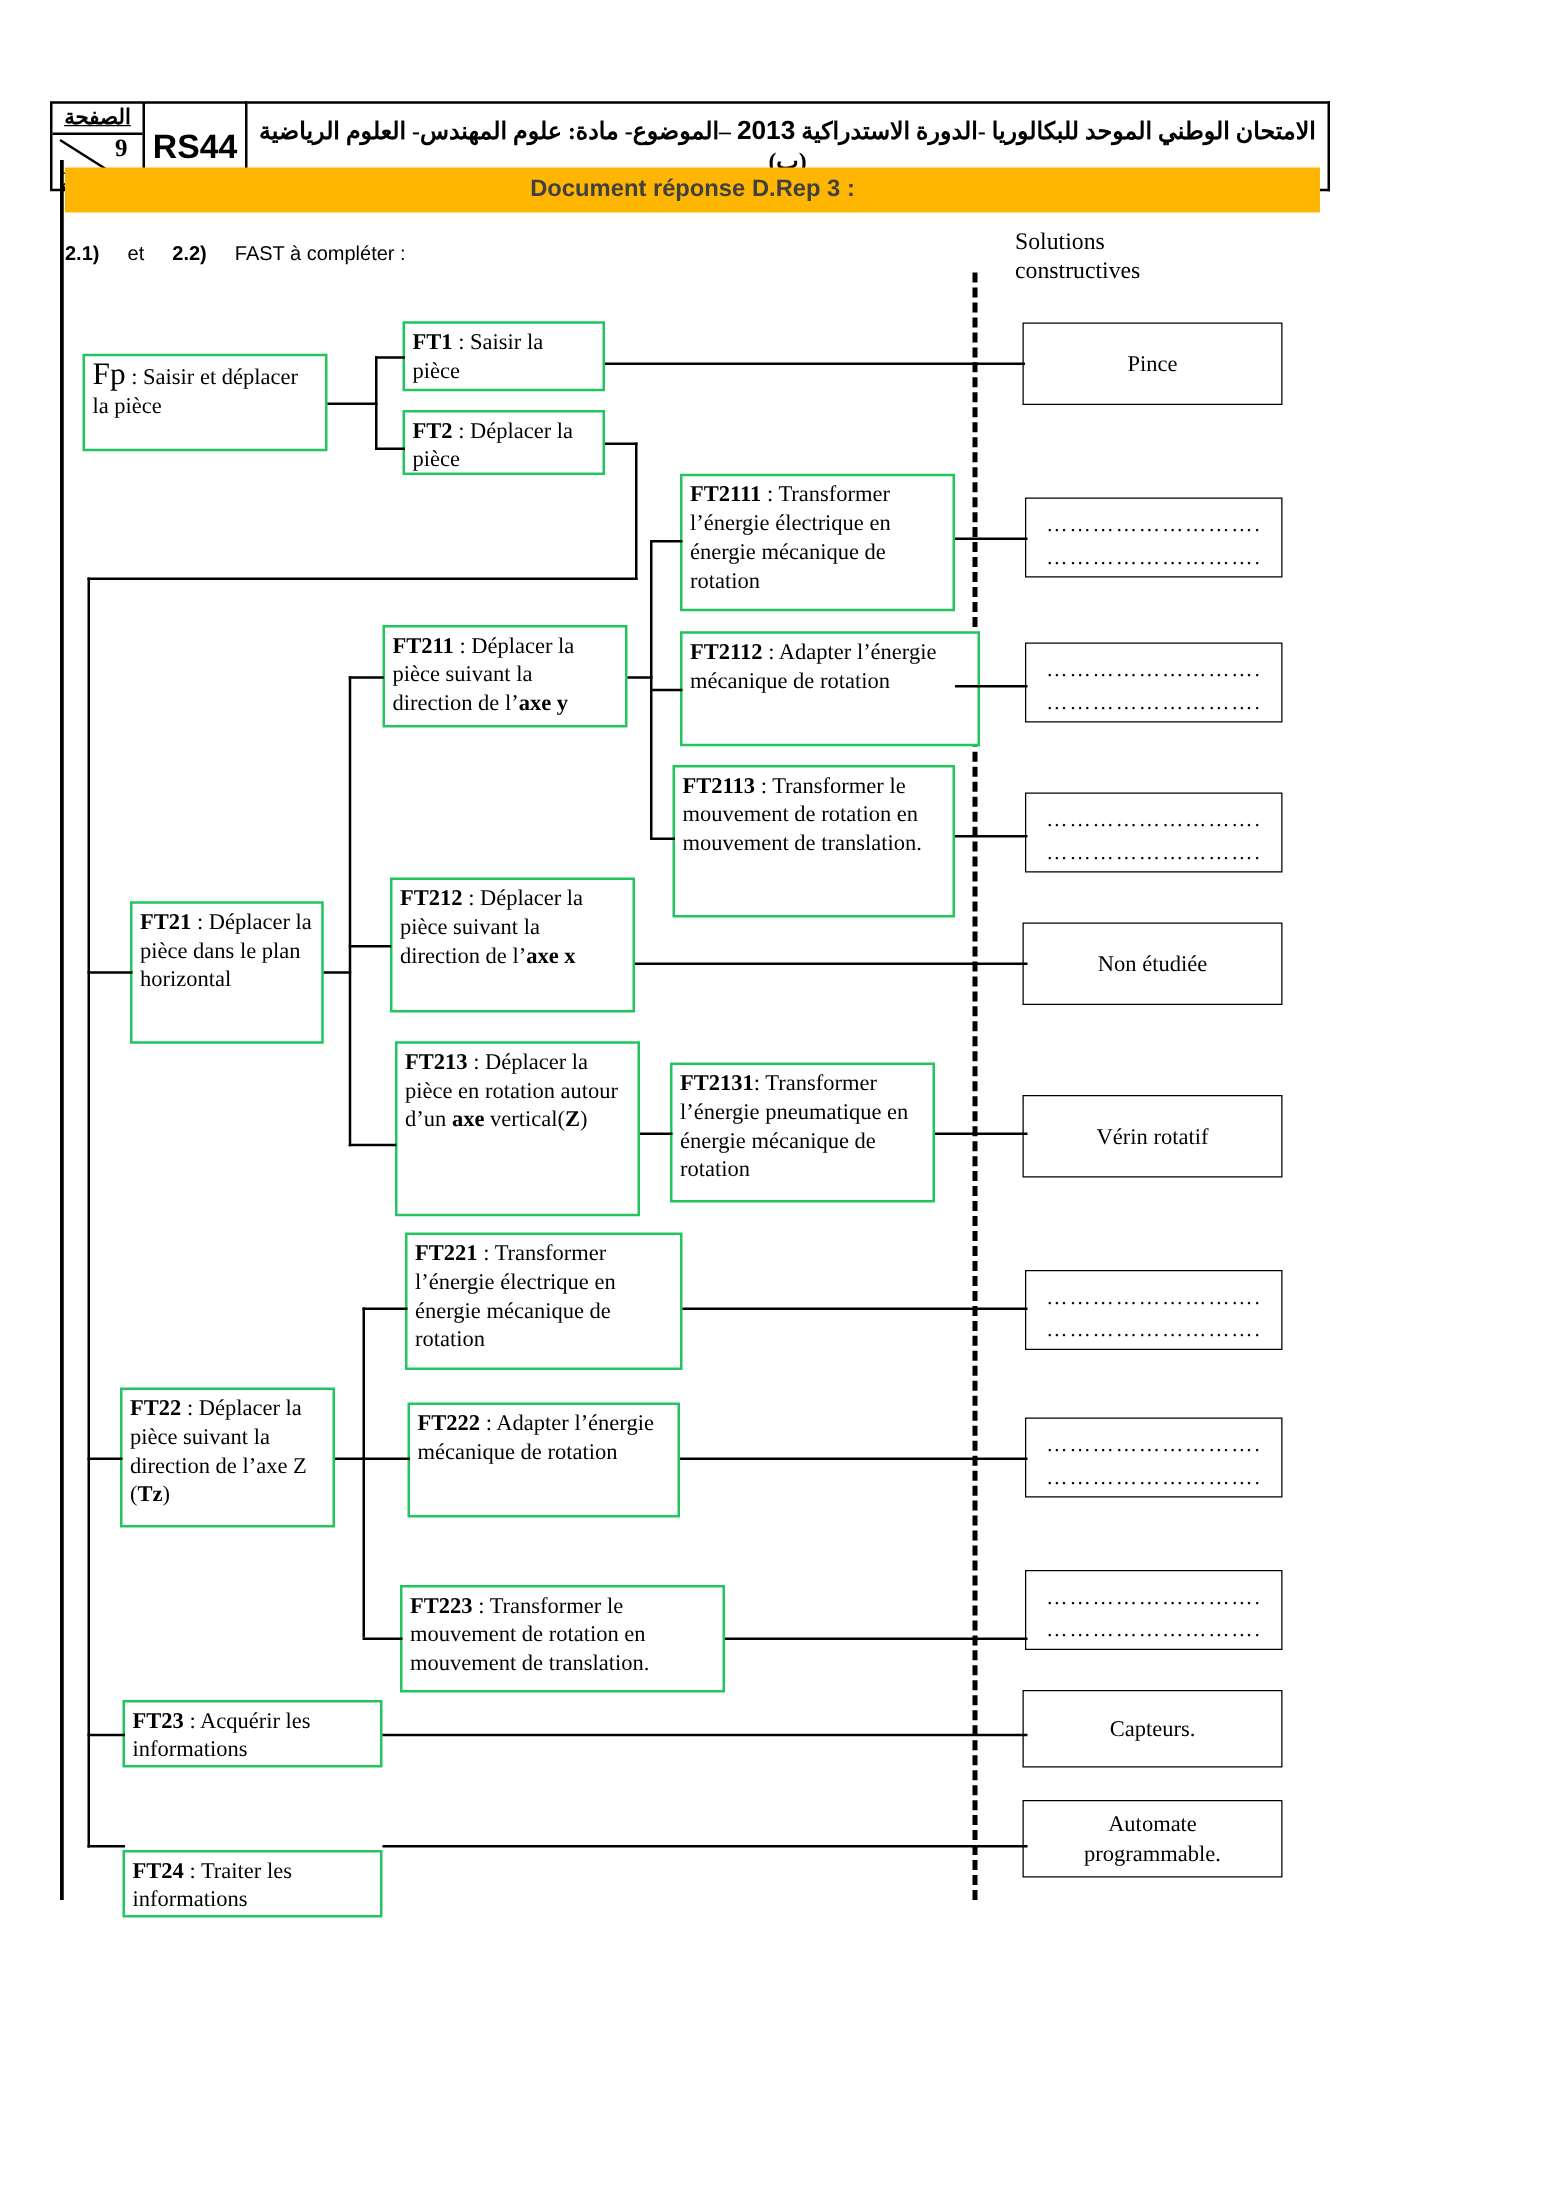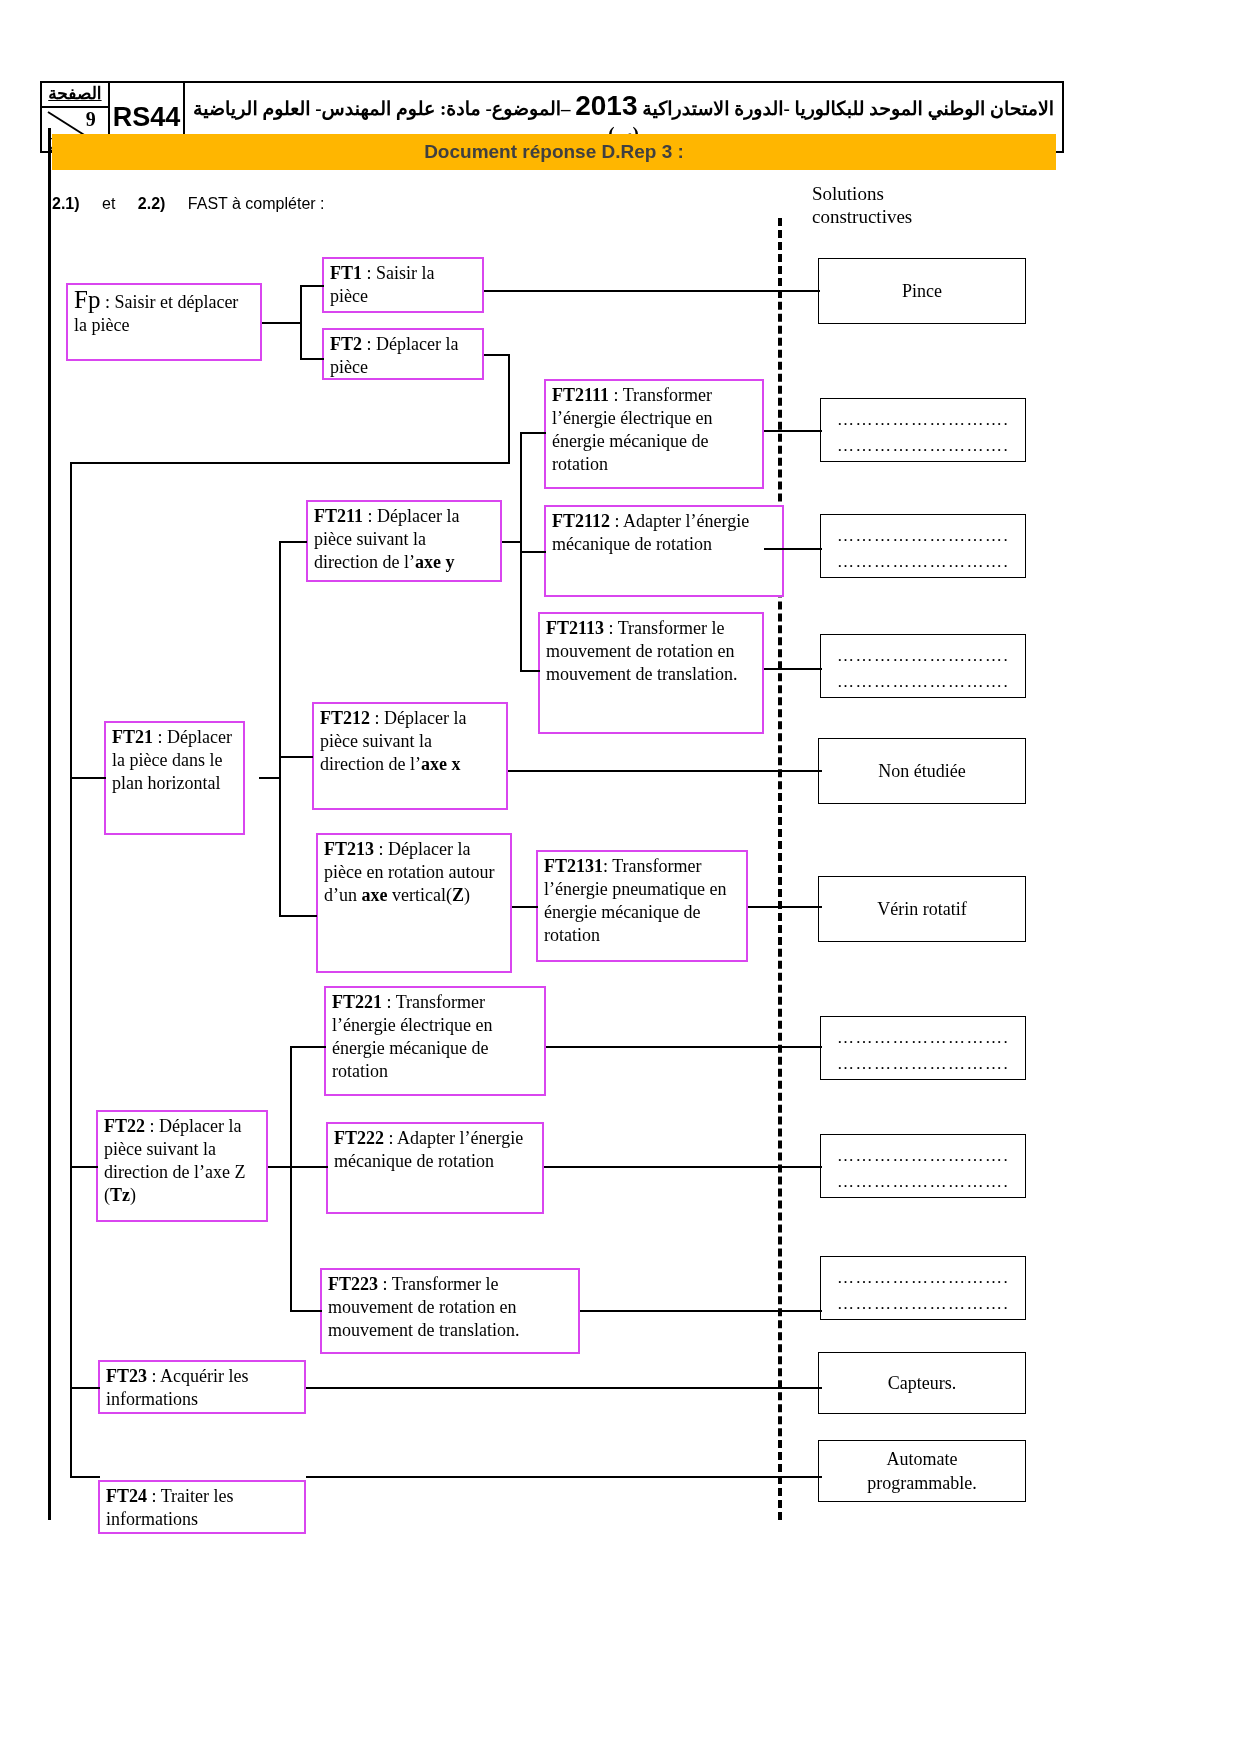--- a/index.html
+++ b/index.html
@@ -15,42 +15,42 @@
   .hdr-page .n9{position:absolute;right:12px;top:0px;font-size:20px;font-weight:bold;}
   .hdr-page .n21{position:absolute;left:6px;bottom:-3px;font-size:20px;font-weight:bold;}
   .hdr-code{width:82px;border:2.5px solid #000;border-left:none;box-sizing:border-box;
      display:flex;align-items:center;justify-content:center;font-family:"Liberation Sans",sans-serif;
      font-size:27px;font-weight:bold;}
   .hdr-title{flex:1;border:2.5px solid #000;border-left:none;box-sizing:border-box;
      display:flex;flex-direction:column;align-items:center;justify-content:center;
      font-family:"Liberation Serif",serif;direction:rtl;padding:2px 8px;}
   .hdr-title .l1{font-size:19px;font-weight:bold;white-space:nowrap;}
   .hdr-title .l2{font-size:19px;font-weight:bold;}
-  .hdr-title .yr{font-family:"Liberation Sans",sans-serif;font-weight:bold;font-size:28px;letter-spacing:1px;}
+  .hdr-title .yr{font-family:"Liberation Sans",sans-serif;font-weight:bold;font-size:21px;letter-spacing:1px;}
 
   
   .pageframe{position:absolute;left:48px;top:128px;width:1008px;height:1392px;
      border-left:3px solid #000;box-sizing:border-box;}
 
   .banner{position:absolute;left:52px;top:134px;width:1004px;height:36px;background:#FFB600;
      display:flex;align-items:center;justify-content:center;
      font-family:"Liberation Sans",sans-serif;font-weight:bold;font-size:19px;color:#404040;}
 
   .q-line{position:absolute;left:52px;top:195px;font-family:"Liberation Sans",sans-serif;font-size:16px;}
   .q-line b{font-weight:bold;}
   .q-line .sp{display:inline-block;width:18px;}
 
   .sol-head{position:absolute;left:812px;top:182px;font-size:19px;line-height:23px;}
 
   
   .sep{position:absolute;left:778px;top:218px;width:0;height:1302px;
      border-left:4px dashed #000;}
 
   
-  .bx{position:absolute;border:2px solid #d946ef;background:#fff;box-sizing:border-box;
+  .bx{position:absolute;border:2px solid #22c55e;background:#fff;box-sizing:border-box;
       font-size:18px;line-height:23px;padding:3px 6px;}
   .bx b{font-weight:bold;}
   .sol{position:absolute;border:1.6px solid #000;background:#fff;box-sizing:border-box;
       display:flex;align-items:center;justify-content:center;font-size:18px;line-height:24px;text-align:left;}
   .dots{position:absolute;border:1.6px solid #000;background:#fff;box-sizing:border-box;
       font-size:17px;line-height:26px;padding:8px 16px 0 16px;letter-spacing:1.5px;}
   .dots div{white-space:nowrap;overflow:hidden;}
   .fp{font-size:25px;}
 
   
@@ -122,21 +122,21 @@
 </div>
 
 <div class="bx" style="left:544px;top:505px;width:240px;height:92px;">
   <b>FT2112</b><span> : </span><span>Adapter l’énergie mécanique de rotation</span>
 </div>
 
 <div class="bx" style="left:538px;top:612px;width:226px;height:122px;">
   <b>FT2113</b><span> : </span><span> Transformer le mouvement de rotation en mouvement de translation.</span>
 </div>
 
-<div class="bx" style="left:104px;top:721px;width:141px;height:114px;">
+<div class="bx" style="left:104px;top:721px;width:155px;height:114px;">
   <b>FT21</b><span> : </span><span> Déplacer la pièce dans le plan horizontal</span>
 </div>
 
 <div class="bx" style="left:312px;top:702px;width:196px;height:108px;">
   <b>FT212</b><span> : </span><span>Déplacer la pièce suivant la direction de l’</span><b>axe x</b>
 </div>
 
 <div class="bx" style="left:316px;top:833px;width:196px;height:140px;">
   <b>FT213</b><span> : </span><span>Déplacer la pièce en rotation autour d’un </span><b>axe</b><span> vertical(</span><b>Z</b><span>)</span>
 </div>

